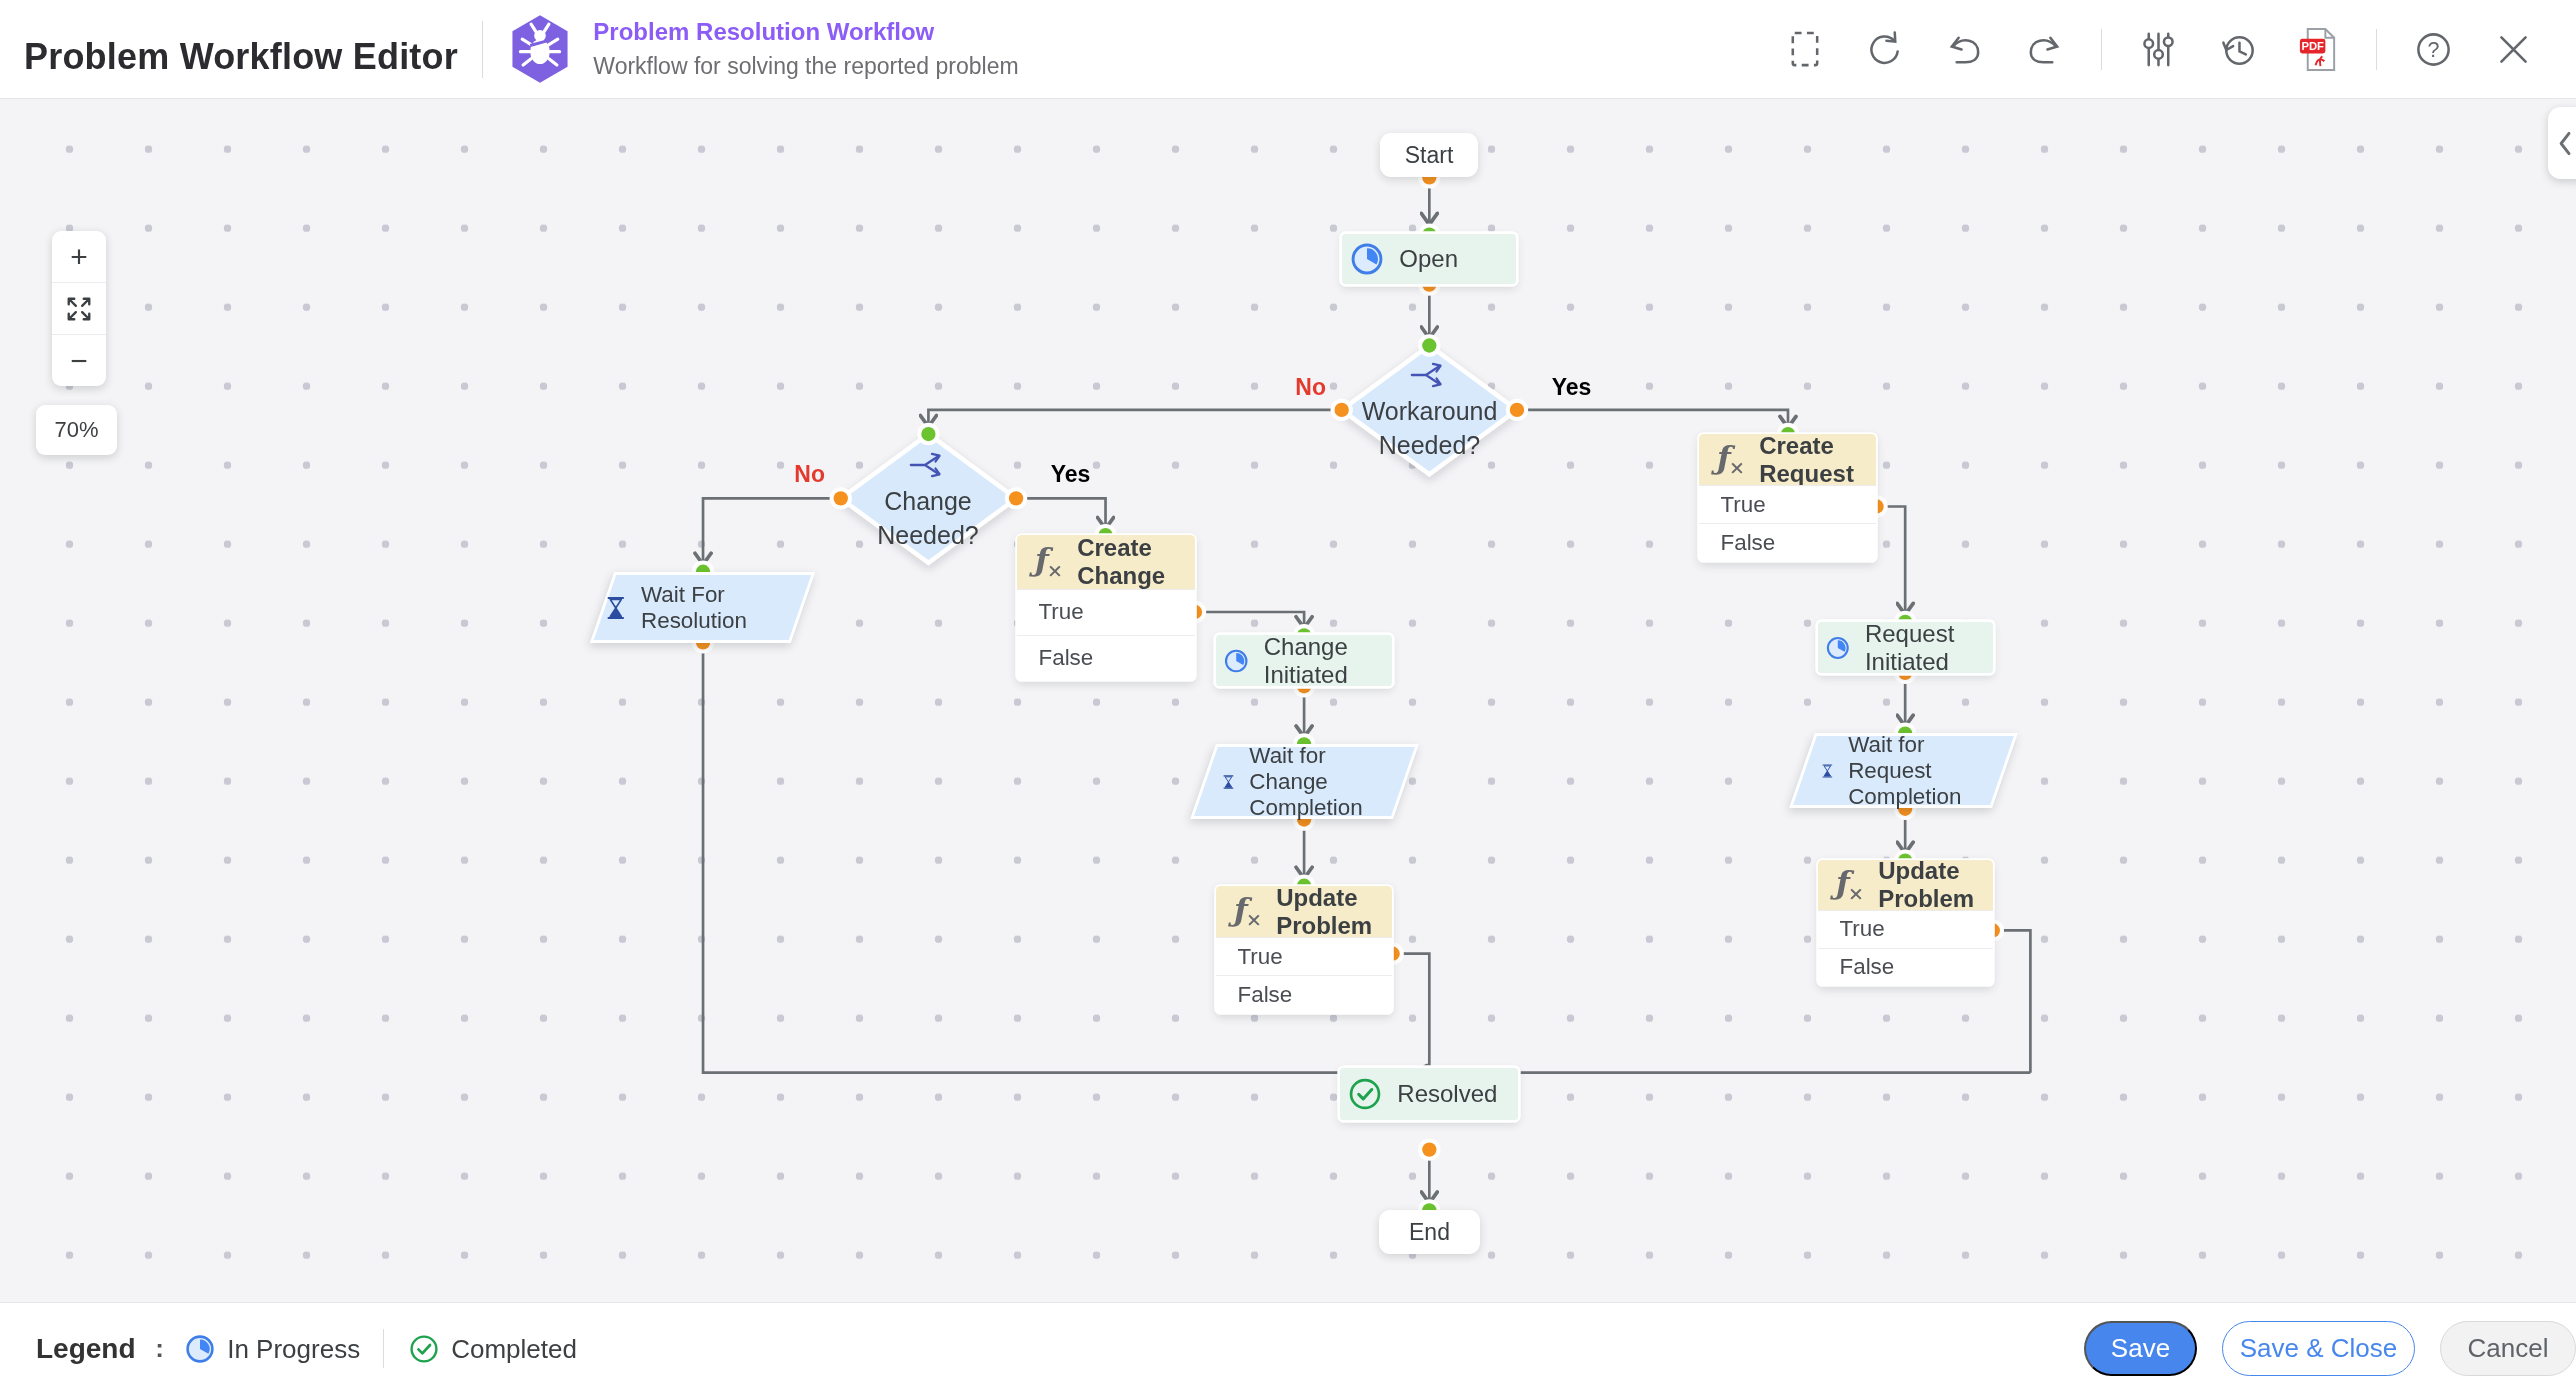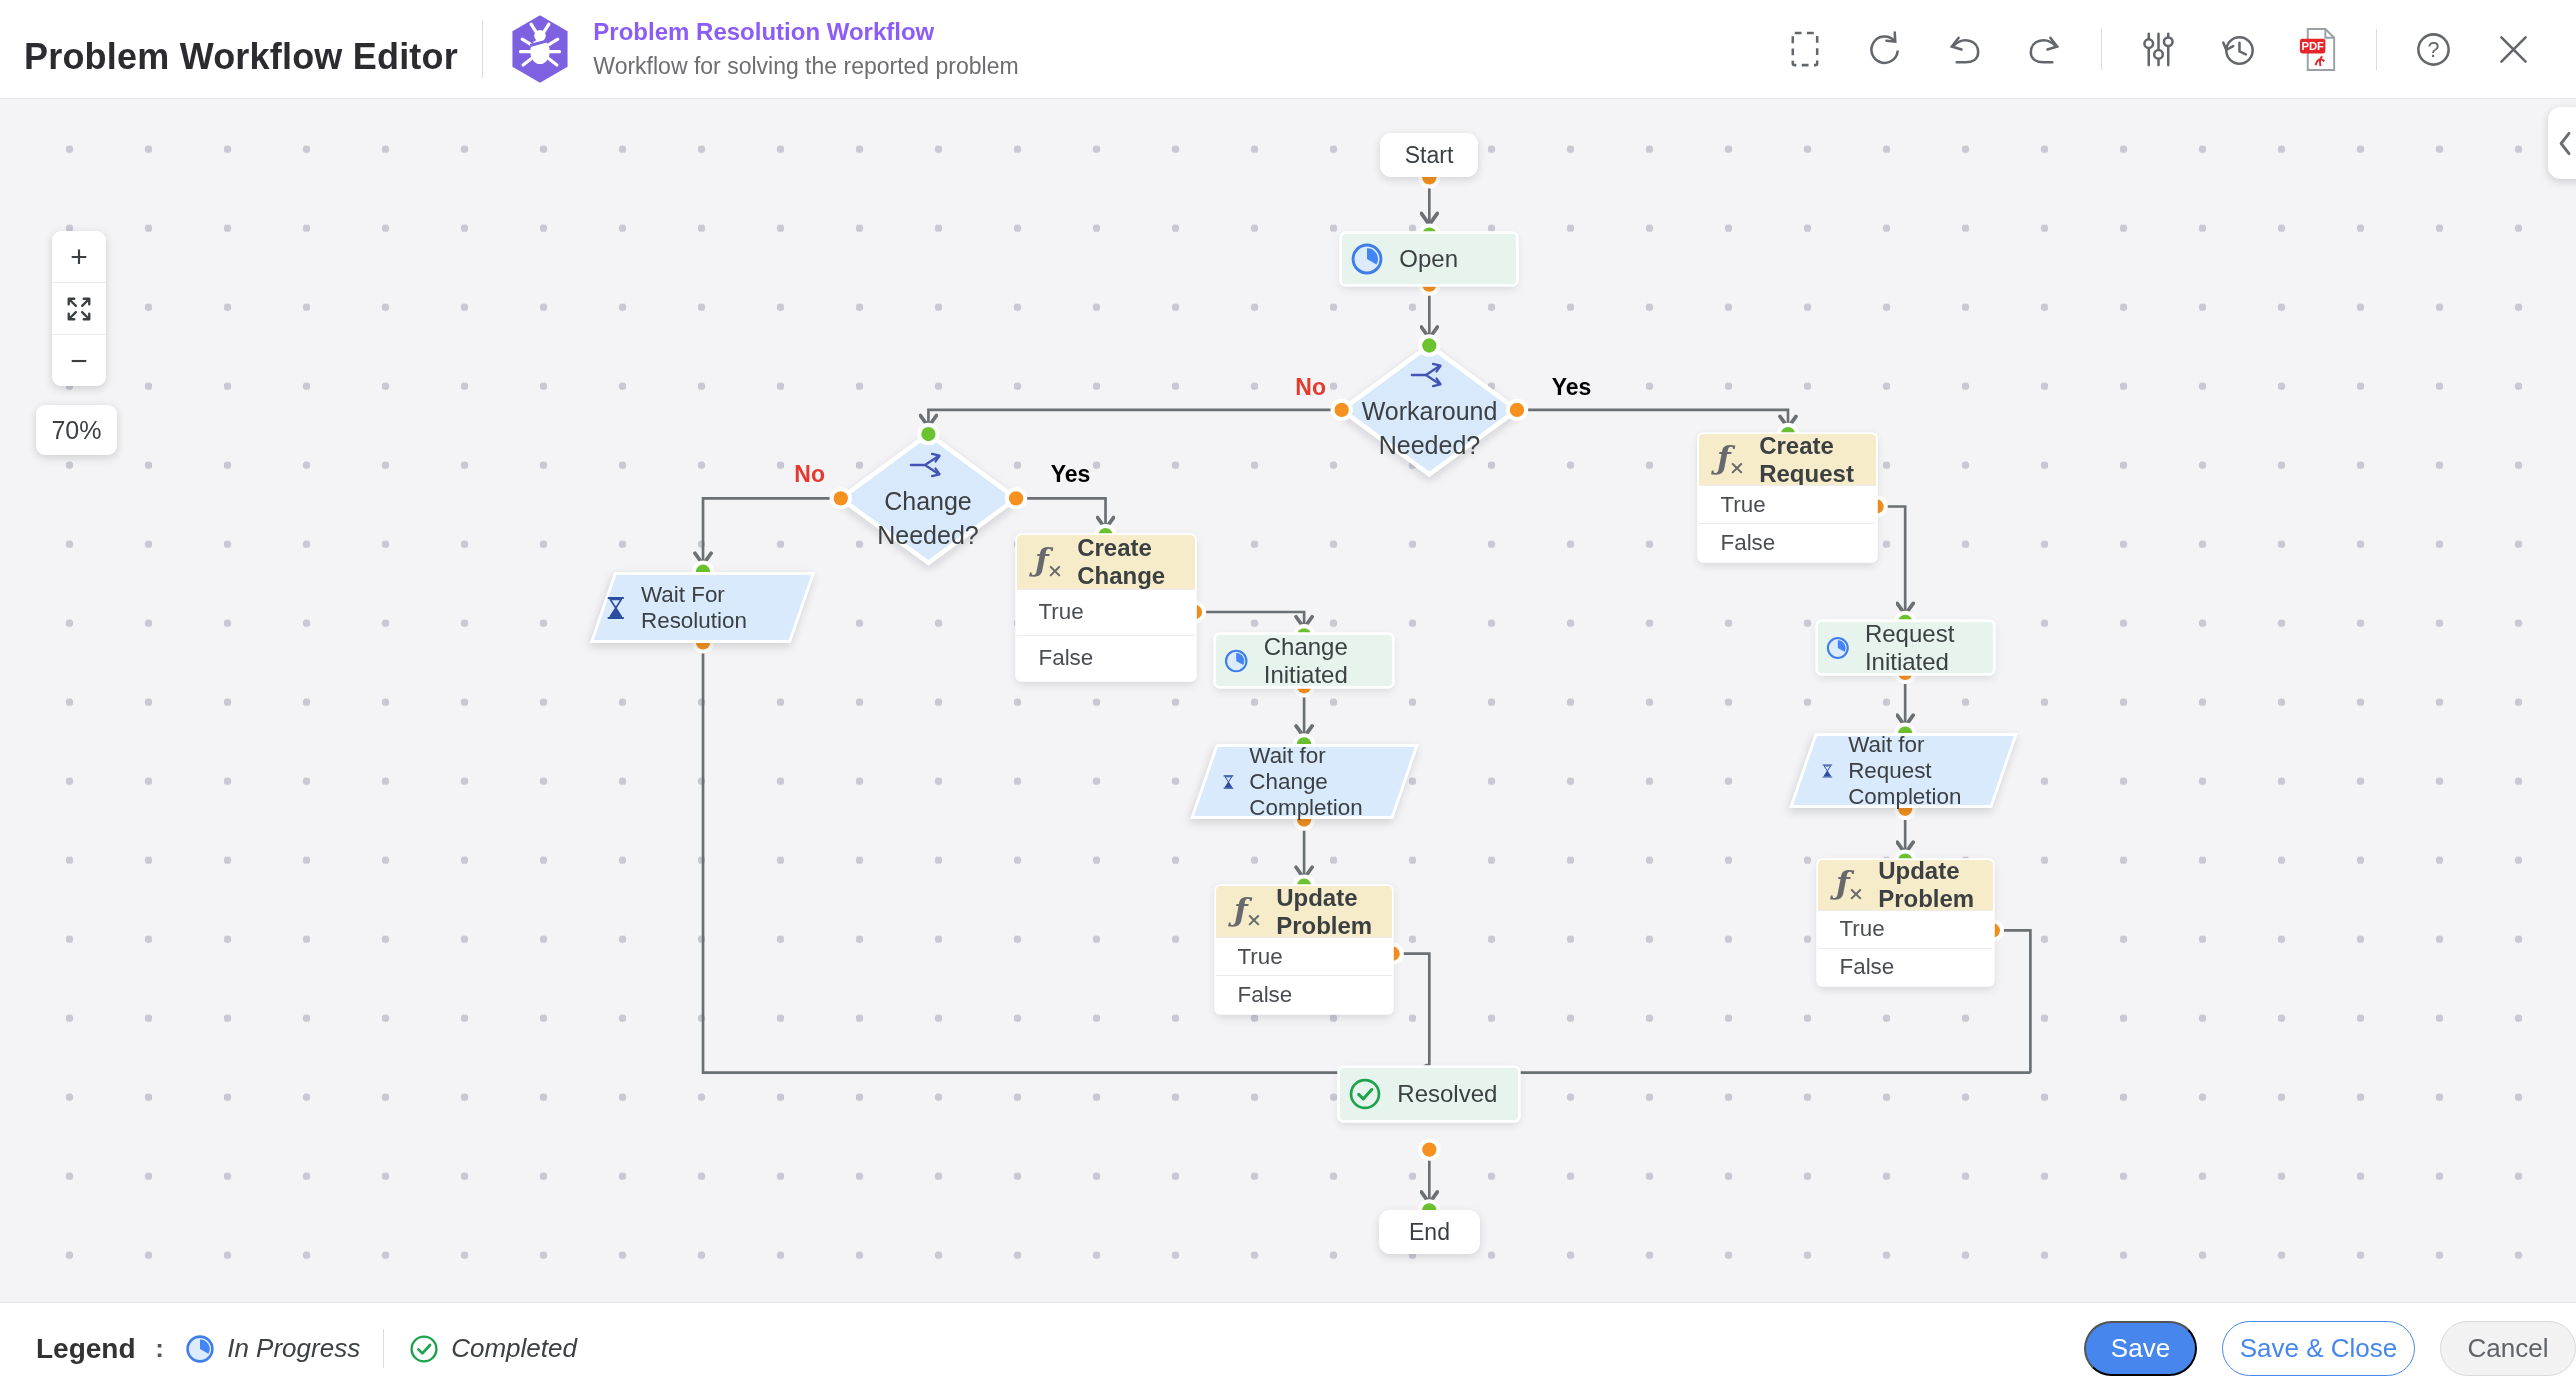--- a/index.html
+++ b/index.html
@@ -67,35 +67,35 @@
   
   .zoom-panel{
     position:absolute;left:52px;top:231px;width:54px;background:#fff;border-radius:9px;
     box-shadow:0 2.7px 9px rgba(40,44,52,.18);z-index:4;display:flex;flex-direction:column;
   }
   .zoom-btn{height:51px;display:flex;align-items:center;justify-content:center;font-size:30px;color:#3c4043;cursor:pointer;}
   .zoom-btn + .zoom-btn{border-top:0.9px solid #ececee;}
   .zoom-pct{
     position:absolute;left:36px;top:405px;width:81px;height:50px;background:#fff;border-radius:9px;
     box-shadow:0 2.7px 9px rgba(40,44,52,.18);z-index:4;display:flex;align-items:center;justify-content:center;
-    font-size:25px;color:#3c4043;
+    font-size:22px;color:#3c4043;
   }
   .edge-tab{
     position:absolute;right:-19.7px;top:107px;width:48px;height:72px;background:#fff;border-radius:12.5px;
     box-shadow:0 2.7px 9px rgba(40,44,52,.2);z-index:4;display:flex;align-items:center;padding-left:5.4px;box-sizing:border-box;cursor:pointer;
   }
   
   .footer{
     position:absolute;left:0;right:0;bottom:0;height:91px;background:#fff;border-top:0.9px solid #e6e6e8;
     display:flex;align-items:center;z-index:50;
   }
   .legend{display:flex;align-items:center;gap:19.7px;padding-left:36px;font-size:26px;color:#3c4043;}
   .legend-title{font-size:28px;font-weight:bold;color:#333;}
   .legend-colon{font-weight:bold;color:#555;}
-  .legend-item{display:flex;align-items:flex-start;gap:11.6px;font-style:italic;}
+  .legend-item{display:flex;align-items:flex-end;gap:11.6px;}
   .legend-div{width:0.9px;height:39px;background:#dcdcde;margin:0 3.6px;}
   .btns{margin-left:auto;display:flex;align-items:center;gap:25px;}
   .btn{height:55px;border-radius:28px;display:flex;align-items:center;justify-content:center;
     font-size:26px;cursor:pointer;box-sizing:border-box;font-family:"Liberation Sans",sans-serif;}
   .btn-primary{background:#4787ed;color:#fff;width:113px;}
   .btn-outline{background:#fff;color:#4787ed;border:1.8px solid #4787ed;width:193px;}
   .btn-plain{background:#f2f2f3;color:#5f6368;border:0.9px solid #d9d9db;width:136px;}
 </style>
 </head>
 <body>

